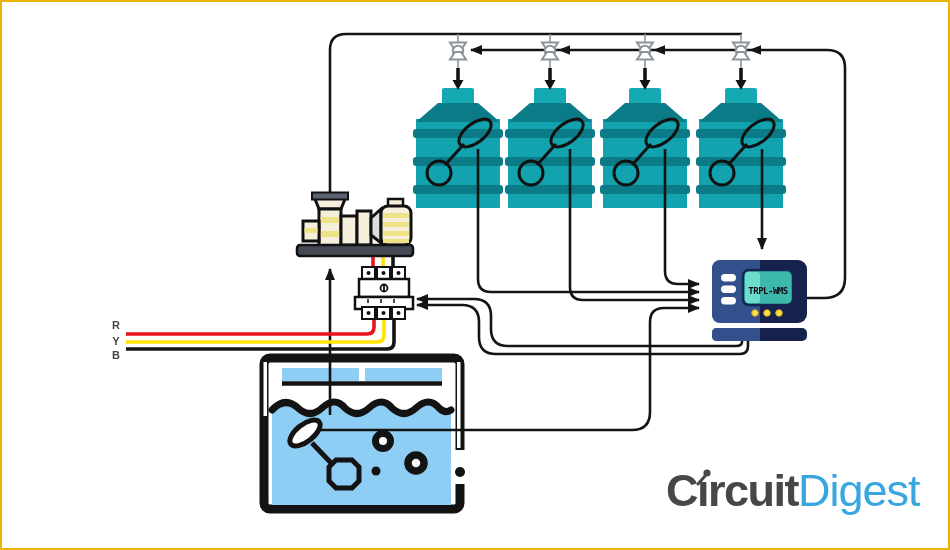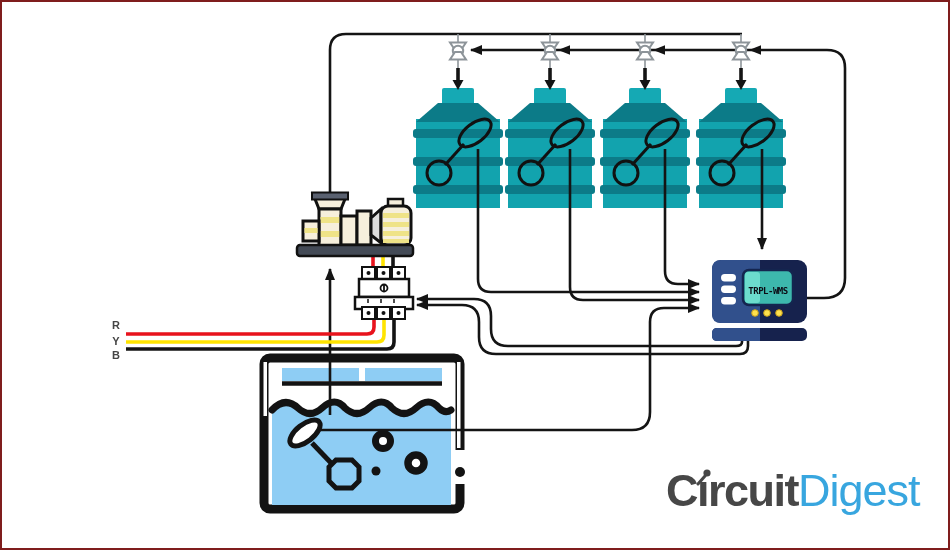--- a/index.html
+++ b/index.html
@@ -1,20 +1,20 @@
 <!DOCTYPE html>
 <html><head>
 <meta charset="utf-8">
 <style>
   html,body{margin:0;padding:0;background:#fff;}
   .frame{
     position:relative;
     width:950px;height:550px;
     box-sizing:border-box;
-    border:2px solid #7f1d1d;
+    border:2px solid #eab308;
     background:#fff;
     overflow:hidden;
     font-family:"Liberation Sans", sans-serif;
   }
   .frame svg{display:block;}
   .brand-logo{
     position:absolute;
     left:664px;top:465px;
     font-family:"Liberation Sans", sans-serif;
     font-size:45px;

